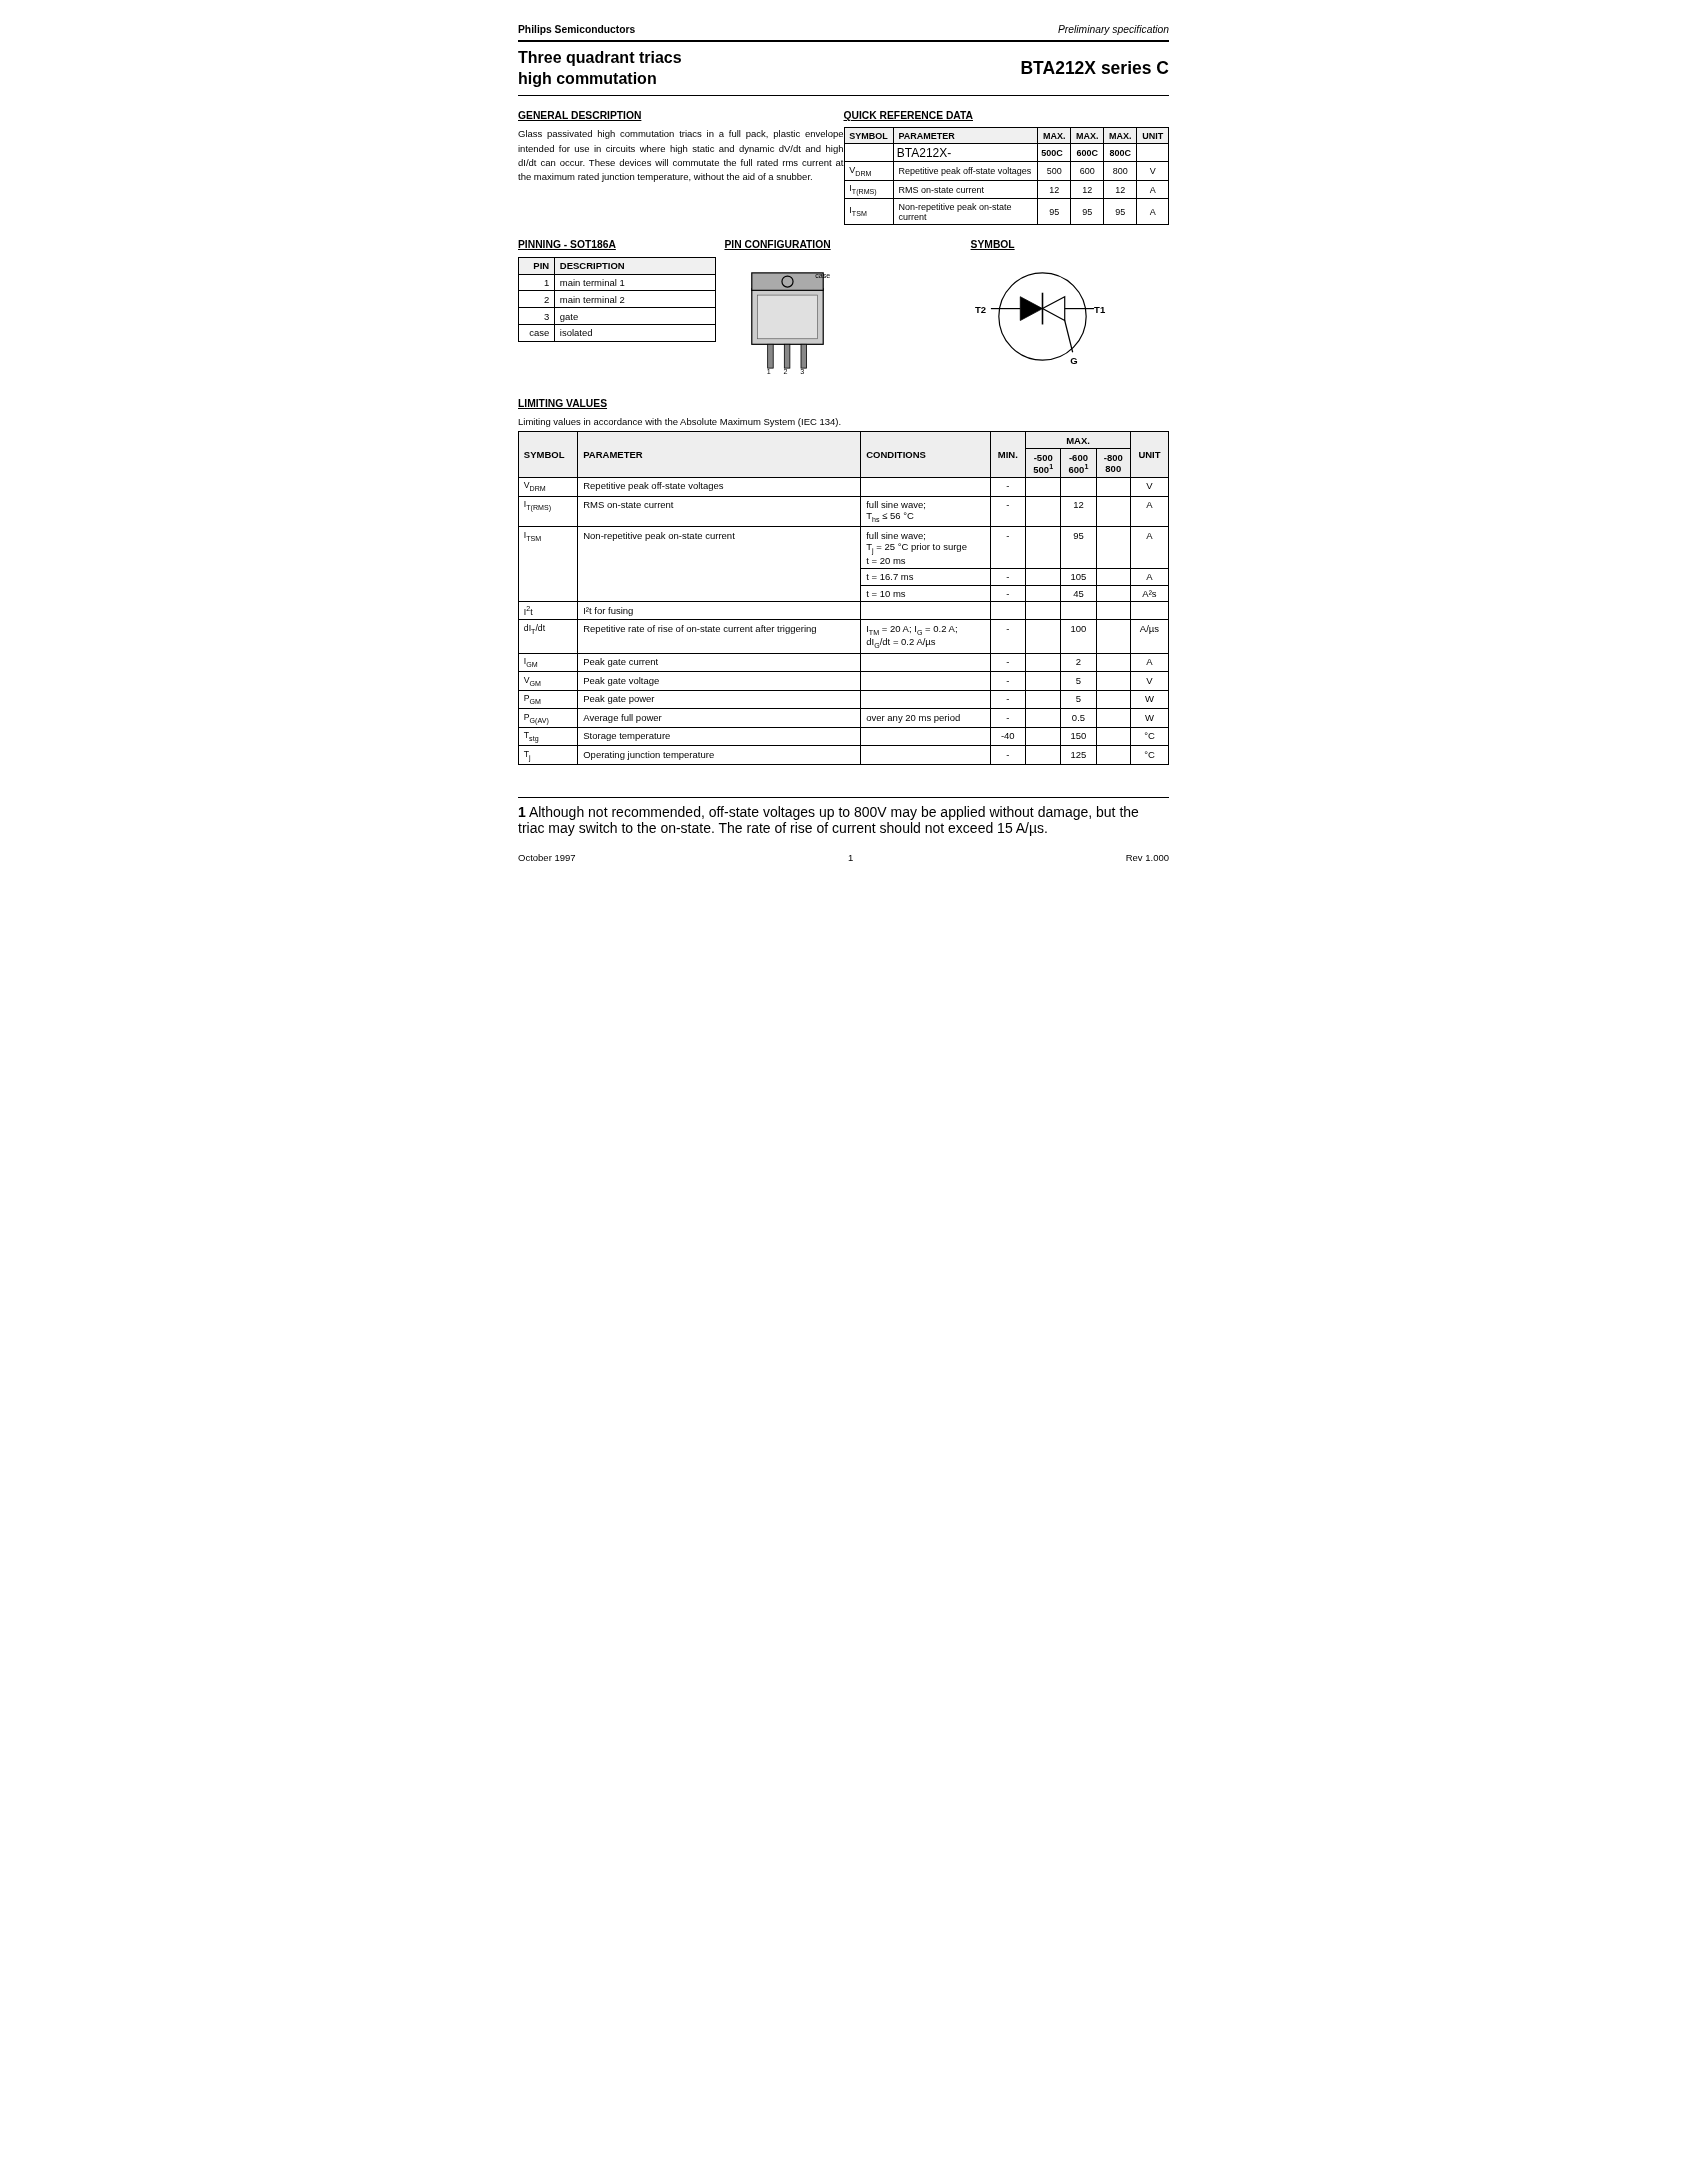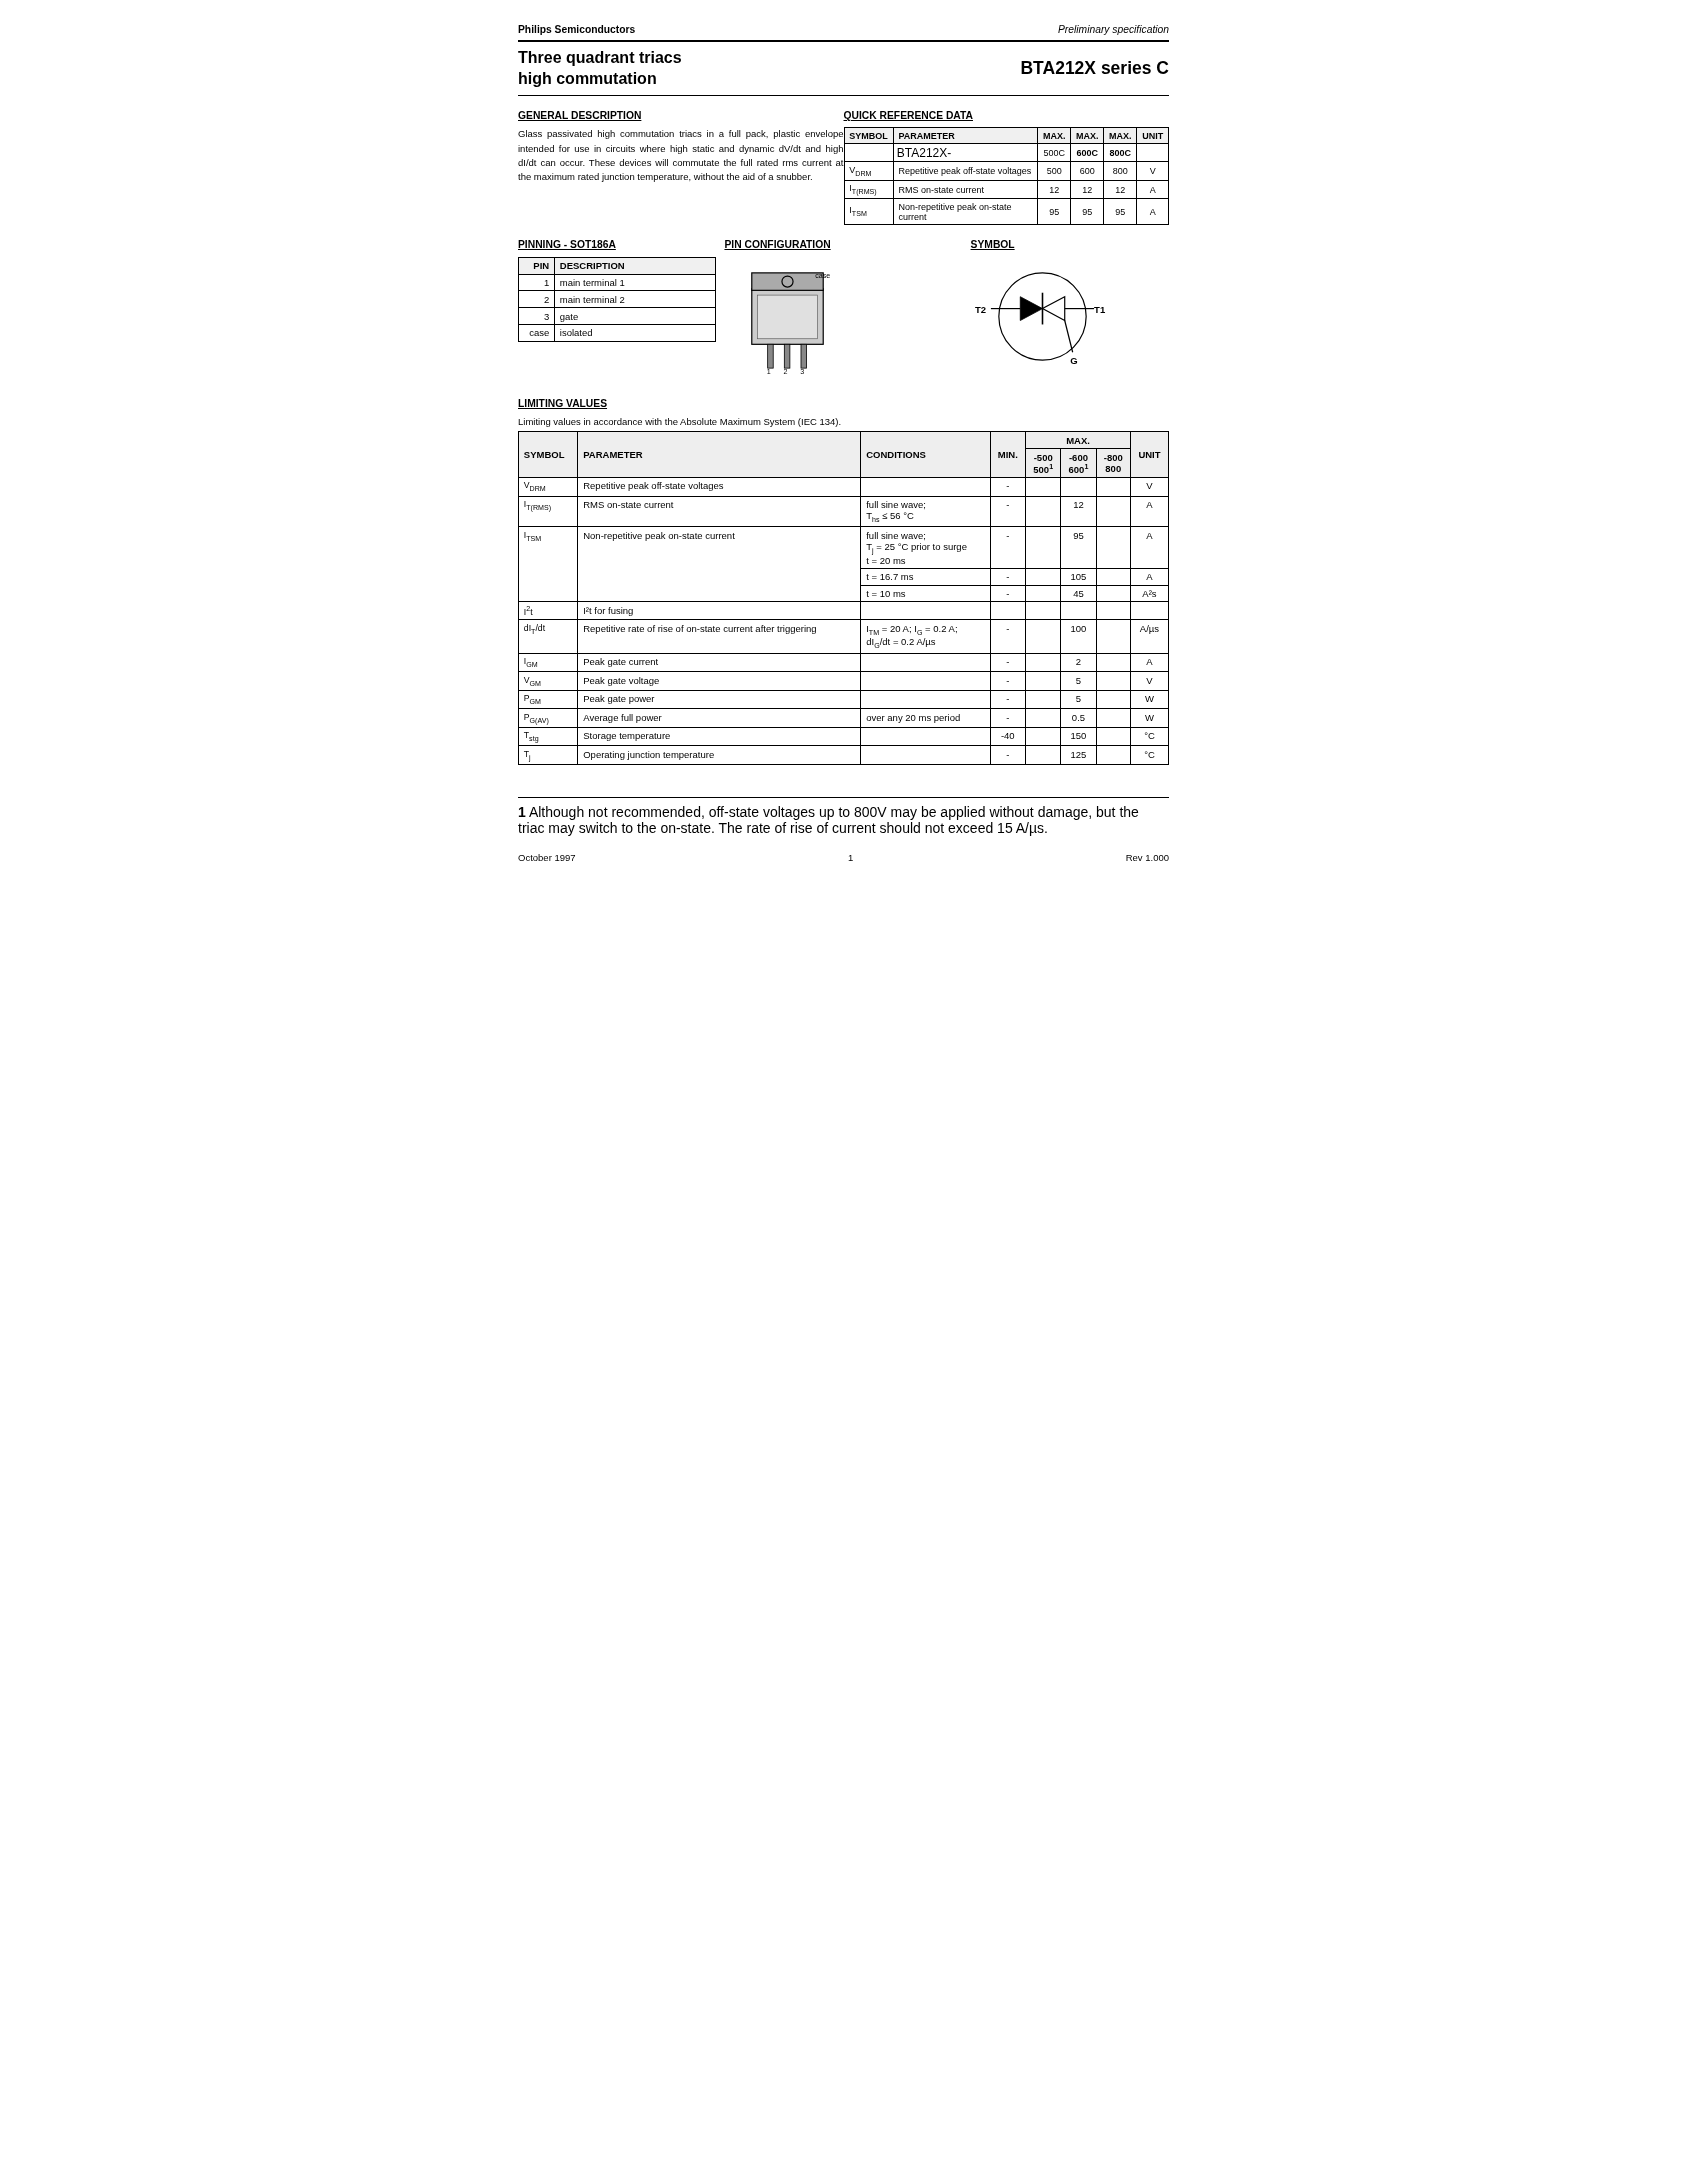--- a/index.html
+++ b/index.html
@@ -147,21 +147,21 @@
           <th class="left-align">SYMBOL</th>
           <th class="left-align">PARAMETER</th>
           <th>MAX.</th>
           <th>MAX.</th>
           <th>MAX.</th>
           <th>UNIT</th>
         </tr>
         <tr>
           <td style="border:0.8px solid #000; padding:1.6px 3.2px;"></td>
           <td style="border:0.8px solid #000; padding:1.6px 3.2px; font-weight:normal; font-size:12px;margin-top:44px;">BTA212X-</td>
-          <td style="border:0.8px solid #000; padding:1.6px 3.2px; text-align:center; font-weight:normal;">500C</td>
+          <td style="border:0.8px solid #000; padding:1.6px 3.2px; font-weight:bold;">500C</td>
           <td style="border:0.8px solid #000; padding:1.6px 3.2px; text-align:center; font-weight:bold;">600C</td>
           <td style="border:0.8px solid #000; padding:1.6px 3.2px; text-align:center; font-weight:bold;">800C</td>
           <td style="border:0.8px solid #000; padding:1.6px 3.2px;"></td>
         </tr>
       </thead>
       <tbody>
         <tr>
           <td>V<sub>DRM</sub></td>
           <td>Repetitive peak off-state voltages</td>
           <td class="center">500</td>

